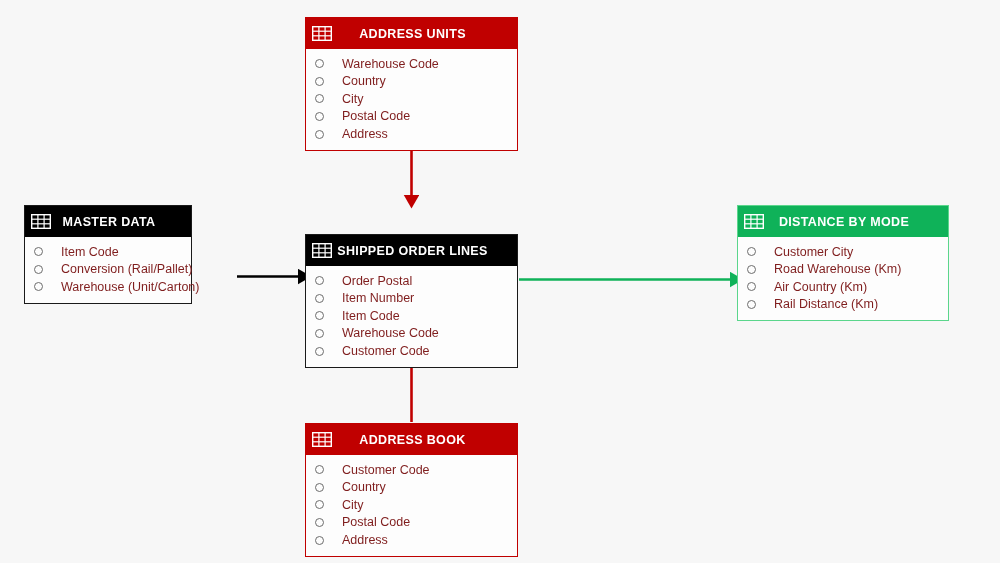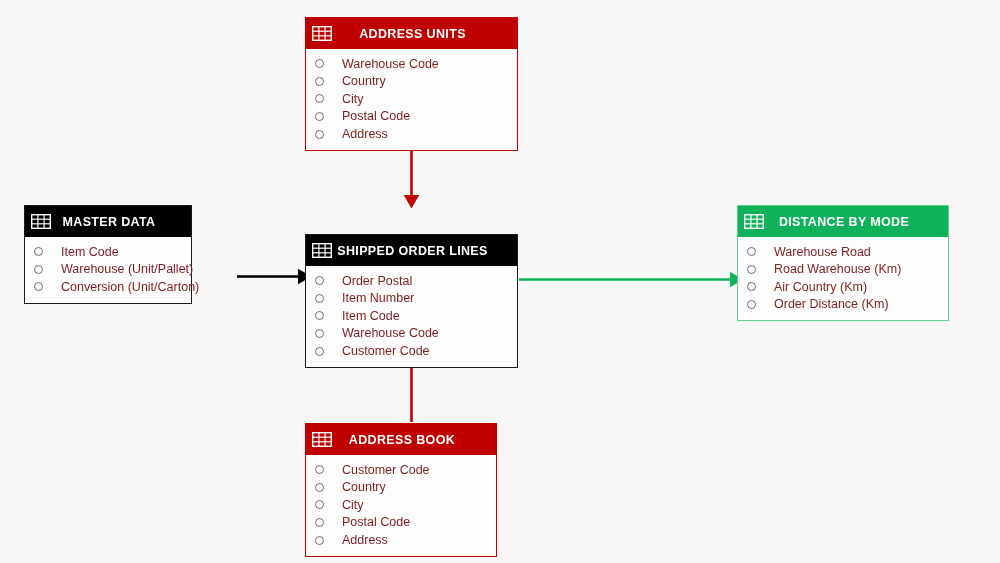--- a/index.html
+++ b/index.html
@@ -90,21 +90,21 @@
     margin-right: 18px;
     background: transparent;
   }
   .field-label { line-height: 1; }
 
   
   #box-business-units  { left: 305px; top: 17px;  width: 213px; }
   #box-master-data     { left: 24px;  top: 205px; width: 168px; }
   #box-shipped-orders  { left: 305px; top: 205px; width: 213px; margin-top: 29px; }
   #box-distance-mode   { left: 737px; top: 205px; width: 212px; }
-  #box-address-book    { left: 305px; top: 423px; width: 192px; }
+  #box-address-book    { left: 305px; top: 423px; width: 213px; }
 
   
   #connectors {
     position: absolute;
     left: 0; top: 0;
     width: 1000px;
     height: 563px;
     z-index: 2;
     pointer-events: none;
   }
@@ -182,25 +182,25 @@
       </svg>
       <span class="entity-title">MASTER DATA</span>
     </div>
     <div class="entity-body">
       <div class="field-row">
         <span class="field-bullet"></span>
         <span class="field-label">Item Code</span>
       </div>
       <div class="field-row">
         <span class="field-bullet"></span>
-        <span class="field-label">Warehouse (Unit/Pallet)</span>
-      </div>
-      <div class="field-row">
-        <span class="field-bullet"></span>
-        <span class="field-label">Conversion (Unit/Carton)</span>
+        <span class="field-label">Conversion (Rail/Pallet)</span>
+      </div>
+      <div class="field-row">
+        <span class="field-bullet"></span>
+        <span class="field-label">Warehouse (Unit/Carton)</span>
       </div>
     </div>
   </div>
 
   <div class="entity theme-black" id="box-shipped-orders">
     <div class="entity-header">
       <svg class="grid-icon" viewBox="0 0 20 15" xmlns="http://www.w3.org/2000/svg">
         <rect x="0.7" y="0.7" width="18.6" height="13.6" fill="none" stroke="#ffffff" stroke-width="1.4"></rect>
         <line x1="0.7" y1="5.2" x2="19.3" y2="5.2" stroke="#ffffff" stroke-width="1.2"></line>
         <line x1="0.7" y1="9.8" x2="19.3" y2="9.8" stroke="#ffffff" stroke-width="1.2"></line>
@@ -240,33 +240,33 @@
         <line x1="0.7" y1="5.2" x2="19.3" y2="5.2" stroke="#ffffff" stroke-width="1.2"></line>
         <line x1="0.7" y1="9.8" x2="19.3" y2="9.8" stroke="#ffffff" stroke-width="1.2"></line>
         <line x1="6.9" y1="0.7" x2="6.9" y2="14.3" stroke="#ffffff" stroke-width="1.2"></line>
         <line x1="13.1" y1="0.7" x2="13.1" y2="14.3" stroke="#ffffff" stroke-width="1.2"></line>
       </svg>
       <span class="entity-title">DISTANCE BY MODE</span>
     </div>
     <div class="entity-body">
       <div class="field-row">
         <span class="field-bullet"></span>
-        <span class="field-label">Warehouse Road</span>
+        <span class="field-label">Customer City</span>
       </div>
       <div class="field-row">
         <span class="field-bullet"></span>
         <span class="field-label">Road Warehouse (Km)</span>
       </div>
       <div class="field-row">
         <span class="field-bullet"></span>
         <span class="field-label">Air Country (Km)</span>
       </div>
       <div class="field-row">
         <span class="field-bullet"></span>
-        <span class="field-label">Order Distance (Km)</span>
+        <span class="field-label">Rail Distance (Km)</span>
       </div>
     </div>
   </div>
 
   <div class="entity theme-red" id="box-address-book">
     <div class="entity-header">
       <svg class="grid-icon" viewBox="0 0 20 15" xmlns="http://www.w3.org/2000/svg">
         <rect x="0.7" y="0.7" width="18.6" height="13.6" fill="none" stroke="#ffffff" stroke-width="1.4"></rect>
         <line x1="0.7" y1="5.2" x2="19.3" y2="5.2" stroke="#ffffff" stroke-width="1.2"></line>
         <line x1="0.7" y1="9.8" x2="19.3" y2="9.8" stroke="#ffffff" stroke-width="1.2"></line>

